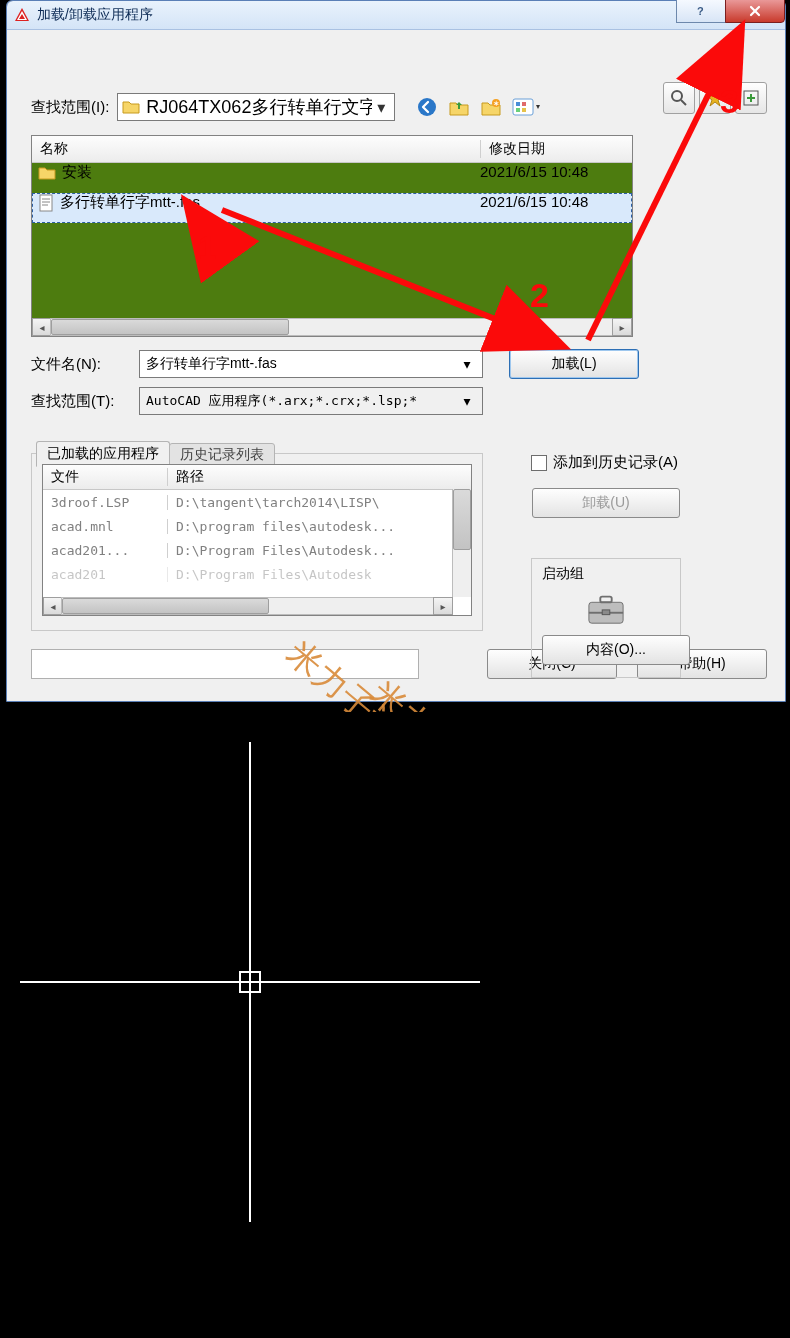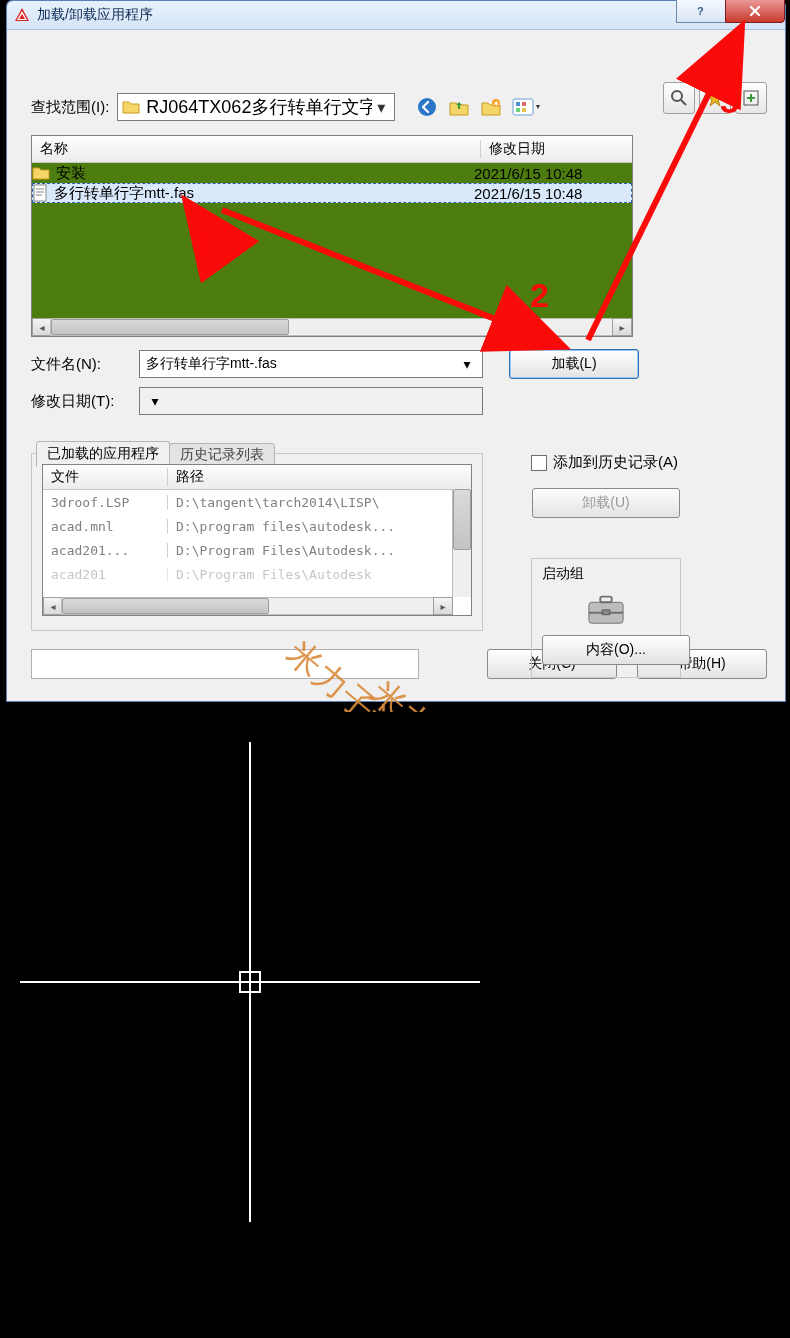--- a/index.html
+++ b/index.html
@@ -140,21 +140,22 @@
   border-bottom:1px solid #c7c7c7;
   height:26px;
   align-items:center;
   font-size:14px;
 }
 .fh-name{width:440px;padding-left:8px;border-right:1px solid #cfcfcf}
 .fh-date{flex:1;padding-left:8px}
 
 .file-rows{position:relative}
 .file-row{
-  display:flex;align-items:center;height:20px;font-size:15px;
+  display:flex;align-items:flex-start;height:30px;font-size:15px;
+  padding-left:6px;
 }
 .file-row .fr-name{width:434px;display:flex;align-items:center}
 .file-row .fr-date{flex:1;padding-left:8px}
 .file-row.selected{
   background:#d9e9fb;
   outline:1px dashed #2d5fa4;
   outline-offset:-1px;
 }
 .fr-name .ic{margin-right:6px}
 
@@ -439,22 +440,23 @@
       <span class="lbl" style="width:100px">文件名(N):</span>
       <div class="combo" style="width:330px">
         <span class="text">多行转单行字mtt-.fas</span>
         <span class="dd-arrow">▾</span>
       </div>
       <span style="width:26px"></span>
       <div class="btn primary" style="width:92px">加载(L)</div>
     </div>
 
     <div class="field-row" style="margin-top:8px">
-      <span class="lbl" style="width:100px">修改日期(T):</span>
+      <span class="lbl" style="width:100px">查找范围(T):</span>
       <div class="combo" style="width:330px;background:#f0f0f0">
+        <span class="text" style="font-family:Consolas,monospace;font-size:13px">AutoCAD 应用程序(*.arx;*.crx;*.lsp;*</span>
         <span class="dd-arrow">▾</span>
       </div>
     </div>
 
     <div style="position:relative;margin-top:38px">
       <div class="group" style="width:430px">
         <div class="tabs">
           <div class="tab">已加载的应用程序</div>
           <div class="tab inactive">历史记录列表</div>
         </div>

